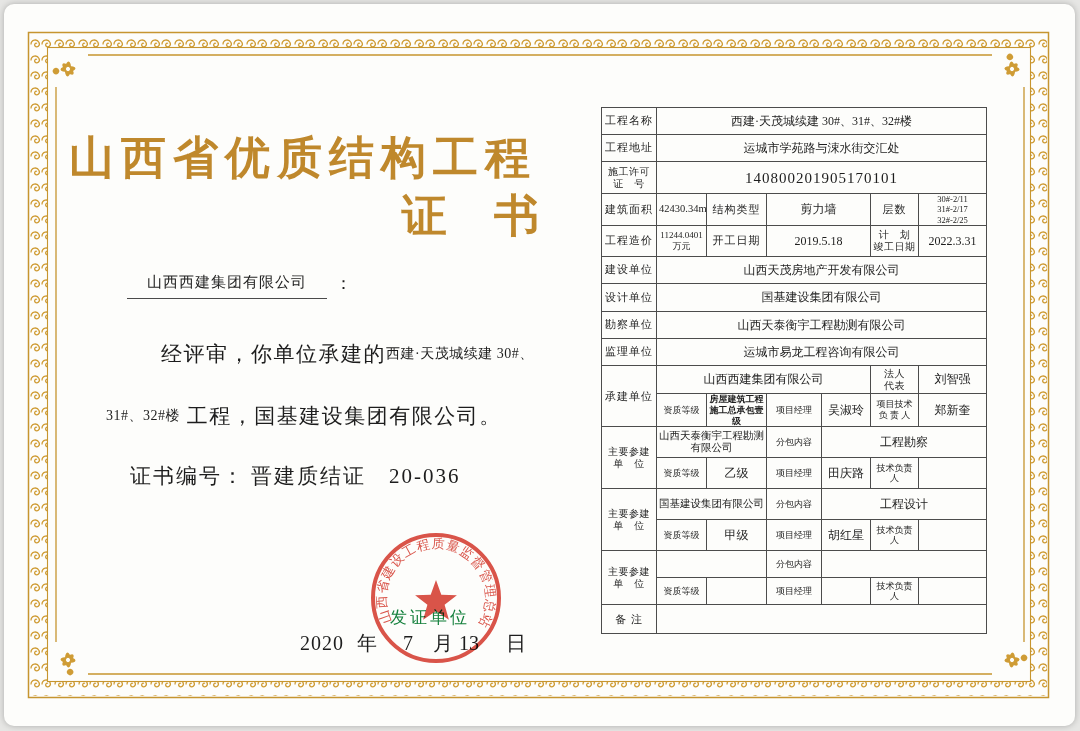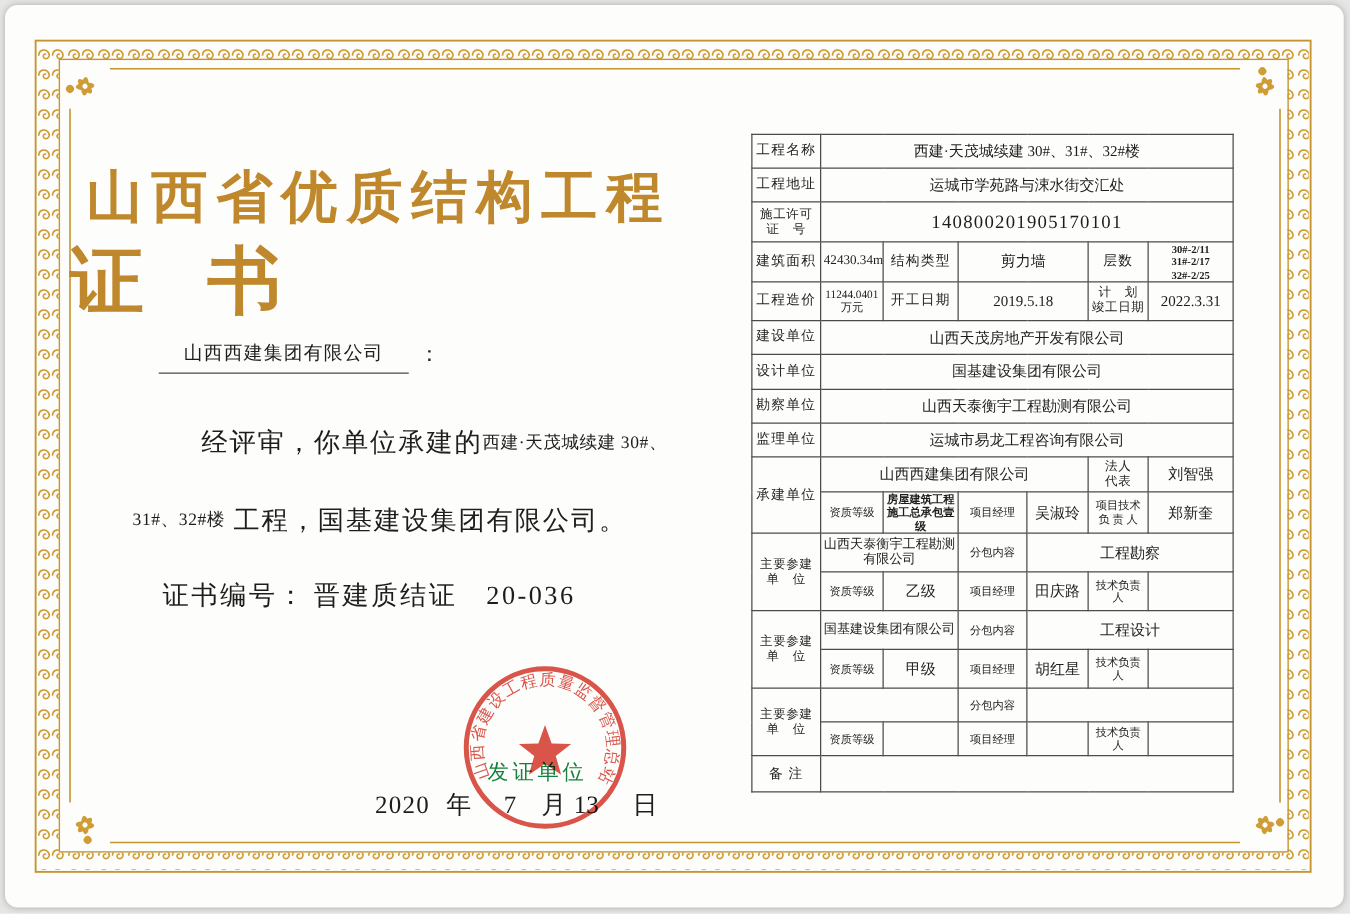--- a/index.html
+++ b/index.html
@@ -19,22 +19,22 @@
   }
   .abs{position:absolute;}
   
   .frame{position:absolute;left:0;top:0;}
   
   .title{
     left:58px;top:124px;width:482px;text-align:center;
     font-size:45px;font-weight:700;color:#bf882c;letter-spacing:7px;
   }
   .subtitle{
-    left:52px;top:182px;width:482px;text-align:left;
-    font-size:59px;font-weight:700;color:#bf882c;letter-spacing:18px;
+    left:71px;top:182px;width:482px;text-align:right;
+    font-size:45px;font-weight:700;color:#bf882c;letter-spacing:18px;
   }
   .recipient{left:123px;top:268px;display:flex;align-items:flex-end;}
   .recipient-name{
     display:inline-block;min-width:180px;text-align:center;
     border-bottom:1.5px solid #4a4a4a;font-size:15px;
     padding:0 10px 6px 10px;letter-spacing:1px;
   }
   .recipient-colon{font-size:17px;margin-left:8px;padding-bottom:4px;}
   .para{font-size:21px;letter-spacing:1.5px;line-height:1.2;}
   .para .inline-small{font-size:14px;letter-spacing:0.5px;position:relative;top:-3px;text-align:right;}
@@ -65,21 +65,21 @@
     border:1px solid #4c4c4c;text-align:center;vertical-align:middle;
     padding:0 2px;overflow:hidden;line-height:1.2;
   }
   .lbl{font-size:11px;color:#242424;letter-spacing:1px;}
   .lbl2{font-size:10px;color:#242424;letter-spacing:0.5px;line-height:1.25;margin-top:12px;}
   .lbl-xs{font-size:9px;letter-spacing:0;}
   .val{font-size:12px;}
   .val-sm{font-size:10.5px;letter-spacing:0;}
   .val-xs{font-size:9px;line-height:1.2;letter-spacing:0;}
   .permit-val{font-size:15px;letter-spacing:1px;}
-  .floors{font-size:8.5px;line-height:1.25;letter-spacing:0;font-weight:bold;}
+  .floors{font-size:8.5px;line-height:1.25;letter-spacing:0;}
   .qual3{font-size:9px;line-height:1.2;letter-spacing:0;font-weight:bold;}
 </style>
 </head>
 <body>
 
 <div class="page">
 
   <svg class="frame" width="1071" height="722" viewBox="0 0 1071 722">
     <defs>
       <pattern id="scr" width="24" height="16" patternUnits="userSpaceOnUse">

